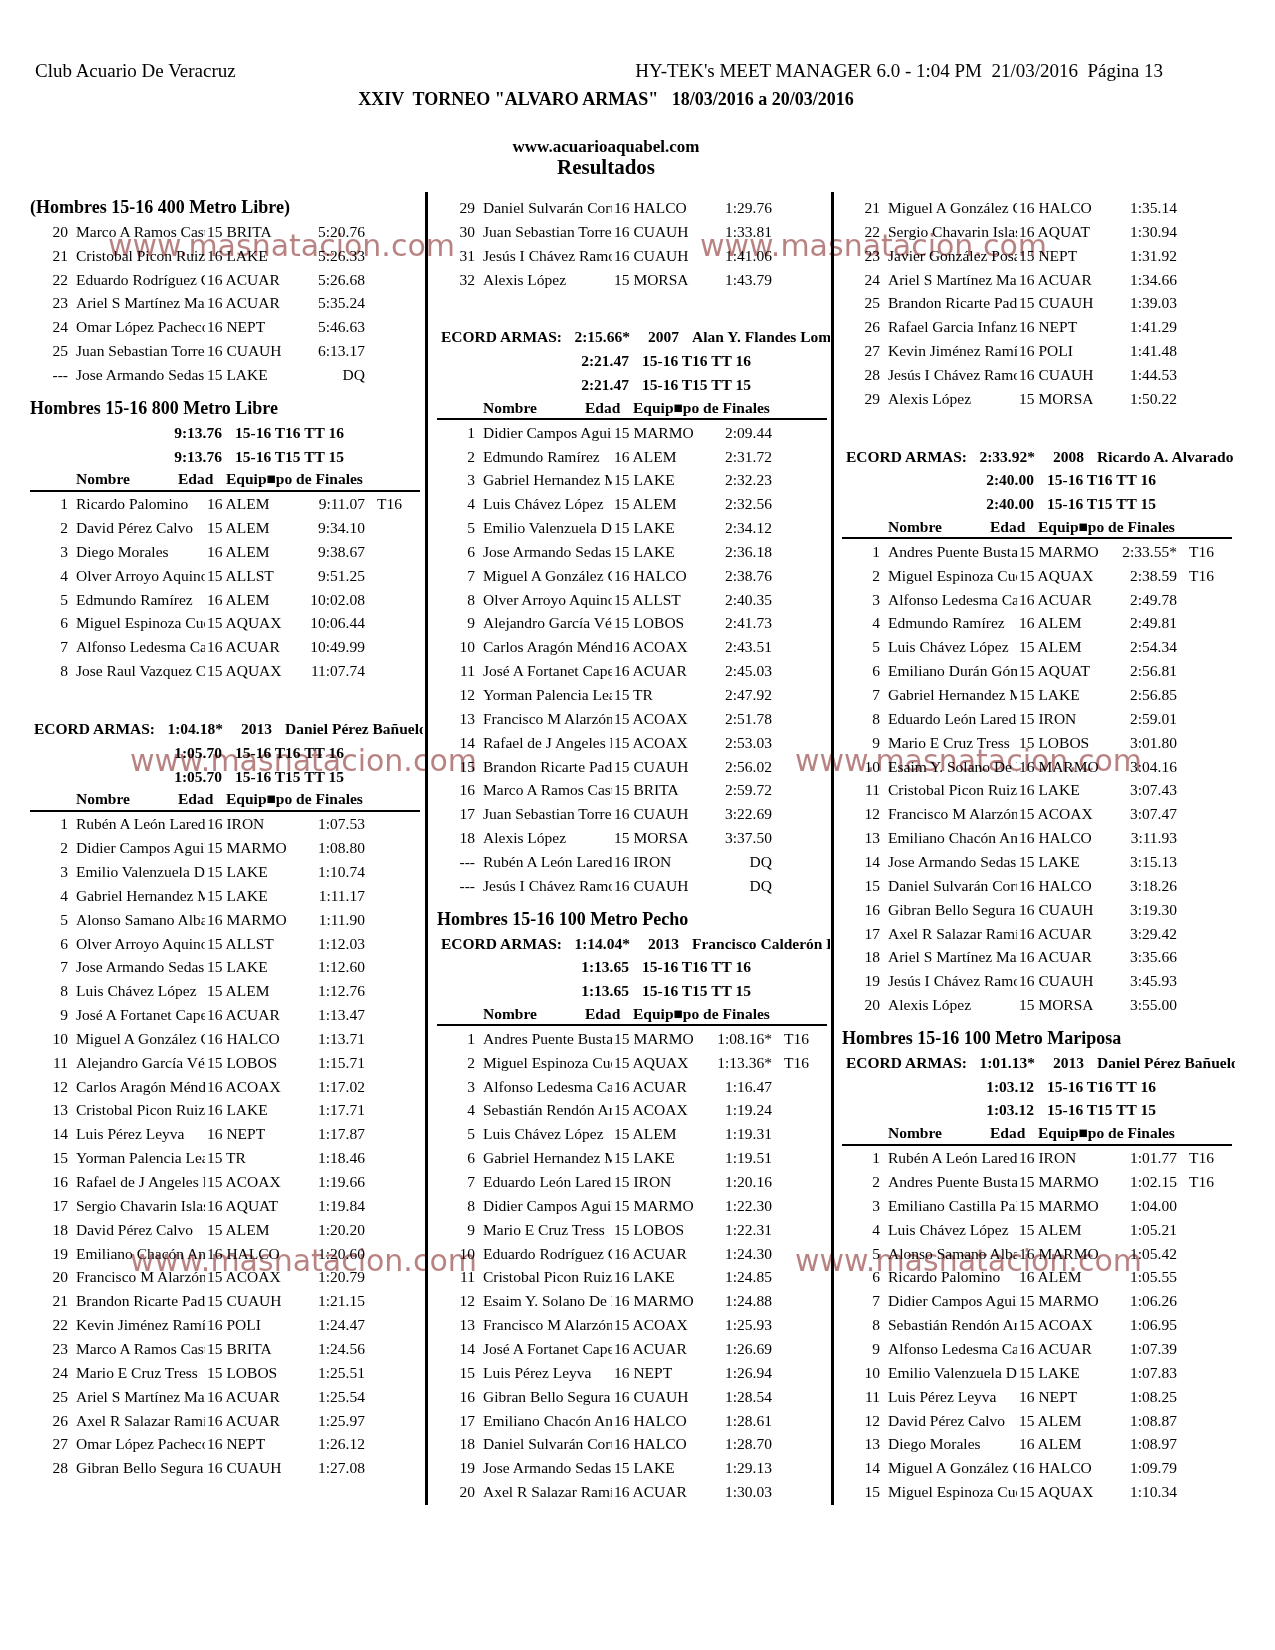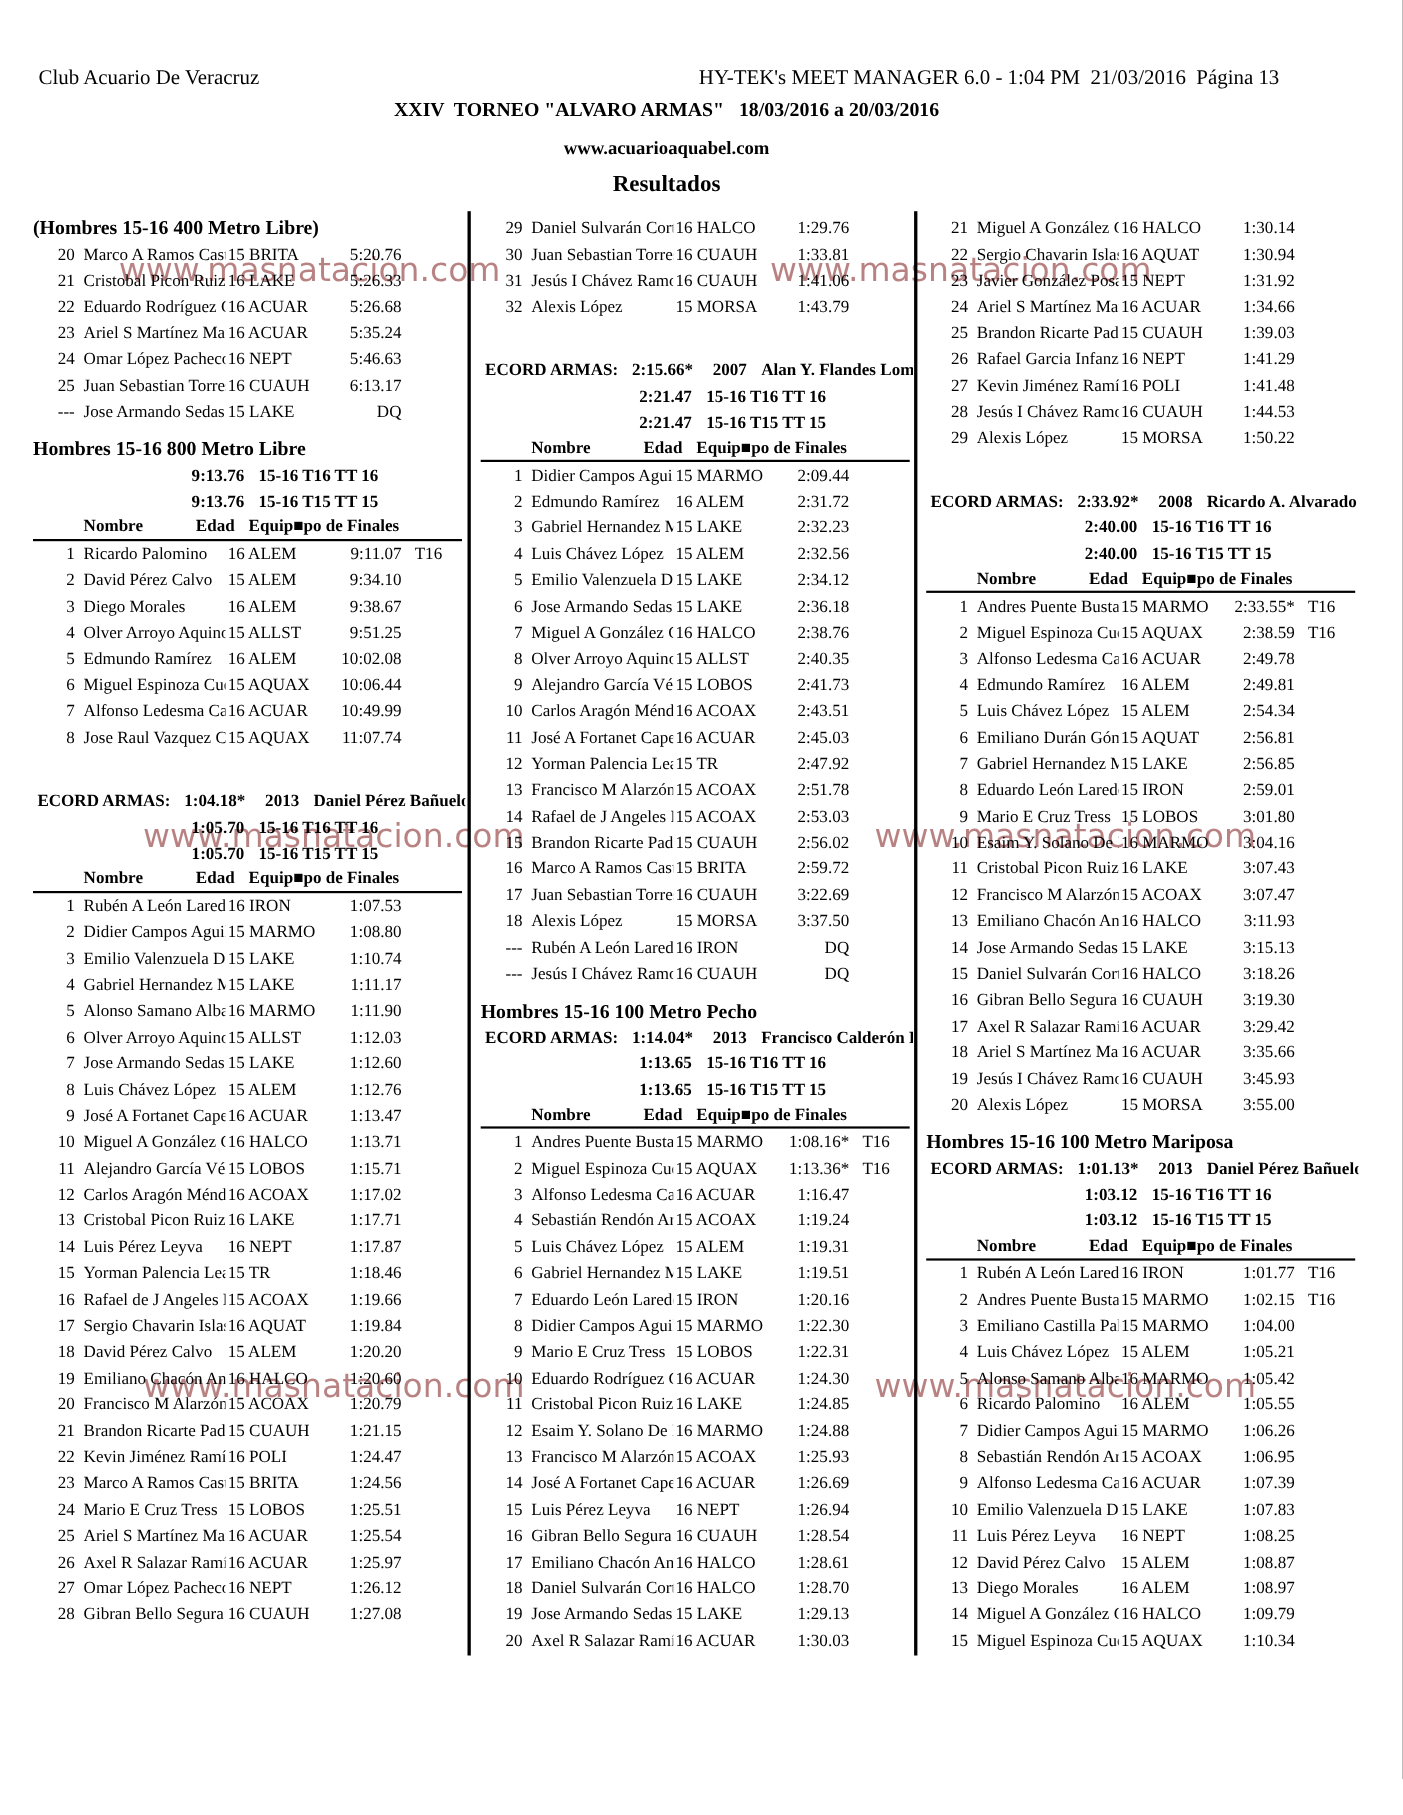--- a/index.html
+++ b/index.html
@@ -4,21 +4,21 @@
 <style>
   html,body{margin:0;padding:0;background:#888;}
   .page{position:relative;width:1275px;height:1650px;background:#ffffff;margin:0 auto;
         font-family:"Liberation Serif","DejaVu Serif",serif;color:#000;overflow:hidden;}
   .abs{position:absolute;white-space:pre;}
   .hdr-club{left:35px;top:60px;font-size:19px;}
   .hdr-manager{right:112px;top:60px;font-size:19px;}
   .ctr{left:0;width:1212px;text-align:center;font-weight:bold;}
   .meet-title{top:89px;font-size:18px;}
   .sanction{top:112px;font-size:18px;}
-  .website{top:125px;font-size:17px;}
+  .website{top:137px;font-size:17px;}
   .results-heading{top:155px;font-size:21px;}
   .watermark{position:absolute;font-family:"DejaVu Sans",sans-serif;font-size:30px;
              color:#7f1d1d;opacity:.55;white-space:pre;pointer-events:none;}
   .divider{position:absolute;top:192px;width:3px;height:1313px;background:#000;}
   .col{position:absolute;top:0;width:390px;height:1223px;text-decoration:underline;}
   .line{position:absolute;left:0;width:390px;height:23.85px;line-height:23.85px;
         font-size:15.5px;}
   .line span{position:absolute;top:0;height:23.85px;white-space:nowrap;}
   .sec-title{font-weight:bold;font-size:18px;white-space:nowrap;overflow:hidden;}
   .rec,.tt,.thead{font-weight:bold;}
@@ -659,21 +659,21 @@
         <span class="name">Axel R Salazar Ramí</span>
         <span class="team">16 ACUAR</span>
         <span class="time">1:30.03</span>
       </div>
     </div>
   <div class="col" style="left:842px;">
       <div class="line row" style="top: 196px;">
         <span class="place">21</span>
         <span class="name">Miguel A González C</span>
         <span class="team">16 HALCO</span>
-        <span class="time">1:30.14</span>
+        <span class="time">1:35.14</span>
       </div>
       <div class="line row" style="top: 219.85px;">
         <span class="place">22</span>
         <span class="name">Sergio Chavarin Islas</span>
         <span class="team">16 AQUAT</span>
         <span class="time">1:30.94</span>
       </div>
       <div class="line row" style="top: 243.7px;">
         <span class="place">23</span>
         <span class="name">Javier González Posa</span>

